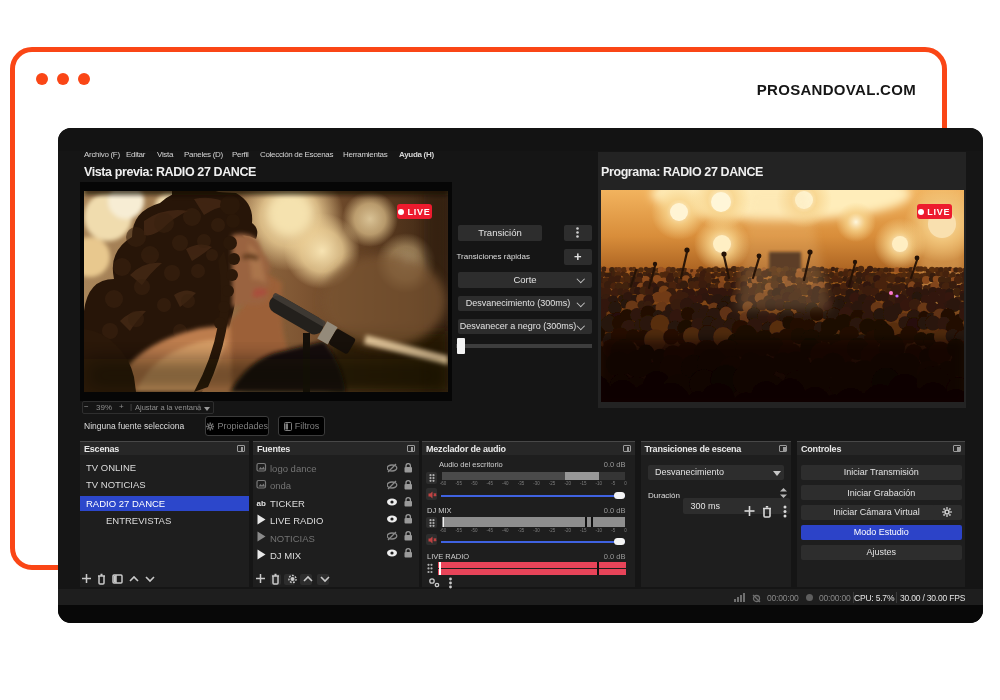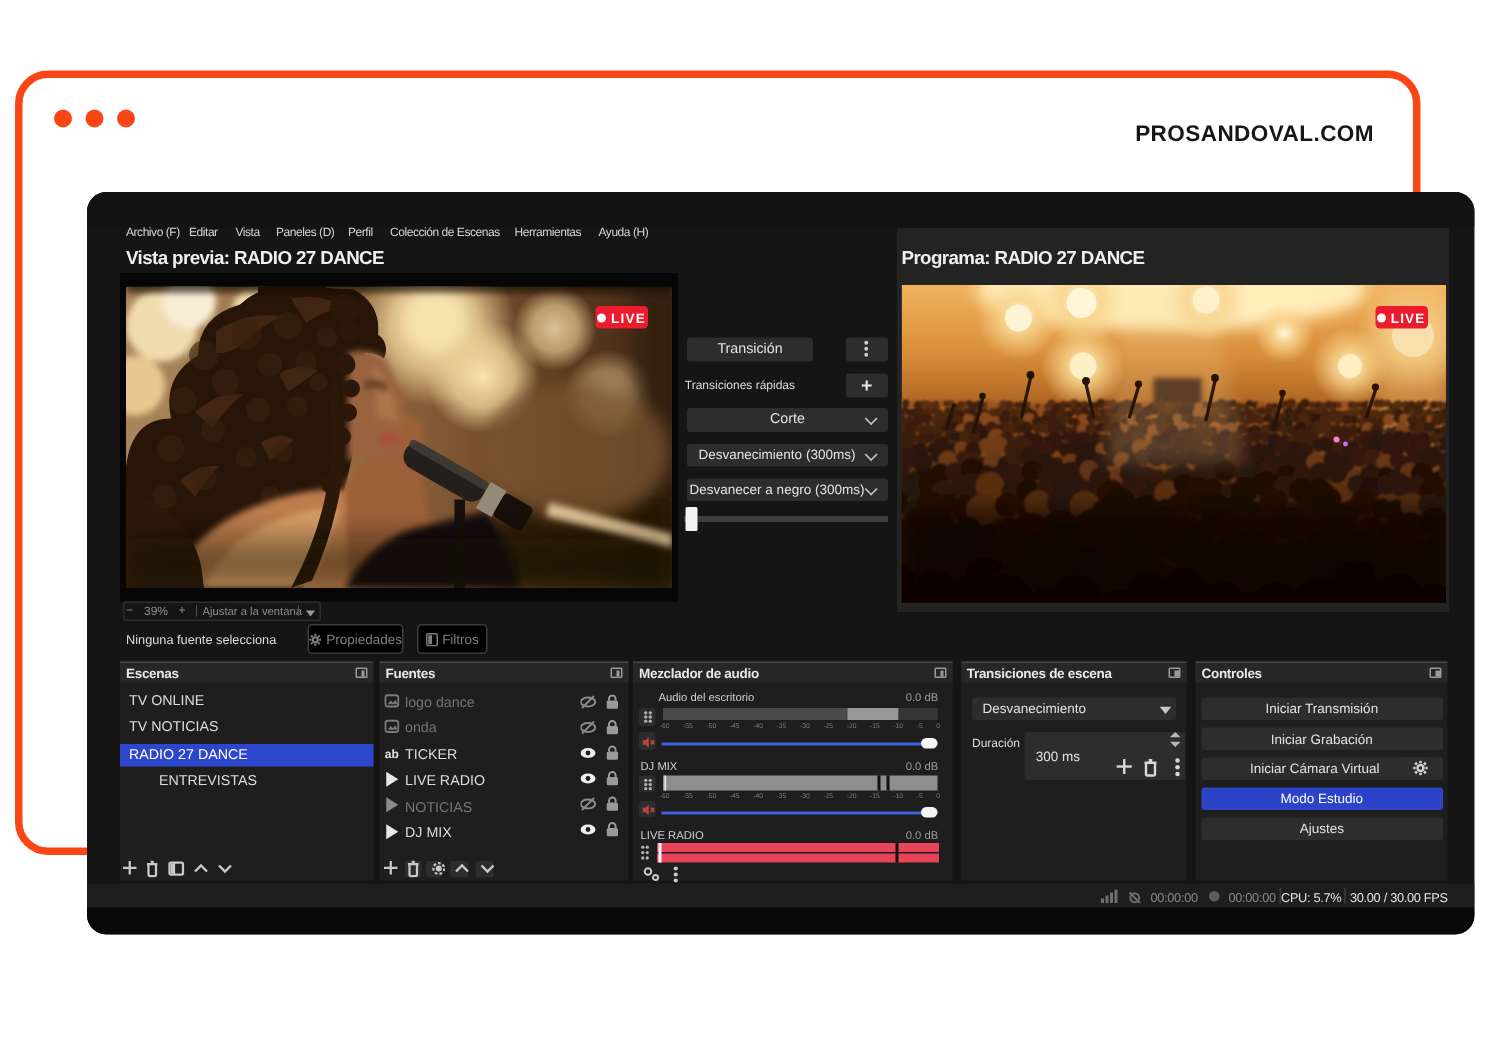--- a/index.html
+++ b/index.html
@@ -55,21 +55,21 @@
 
   <div id="win" class="abs">
     <div id="menubar" class="abs"></div>
     <div class="mi" style="left:26px;">Archivo (F)</div>
     <div class="mi" style="left:68px;">Editar</div>
     <div class="mi" style="left:99px;">Vista</div>
     <div class="mi" style="left:126px;">Paneles (D)</div>
     <div class="mi" style="left:174px;">Perfil</div>
     <div class="mi" style="left:202px;">Colección de Escenas</div>
     <div class="mi" style="left:285px;">Herramientas</div>
-    <div class="mi" style="left:341px;">Ayuda (H)</div>
+    <div class="mi" style="left:341px;font-weight:bold;">Ayuda (H)</div>
     <div class="title" style="left:26px;">Vista previa: RADIO 27 DANCE</div>
     <div class="title" style="left:543px;">Programa: RADIO 27 DANCE</div>
 
     <div id="lcanvas" class="abs"></div>
     <div class="img" style="left:26px; top:63px; width:364px; height:201px;">
       <svg width="364" height="201" viewBox="0 0 364 201">
         <defs>
           <linearGradient id="lbg" x1="0" y1="0" x2="1" y2="0">
             <stop offset="0" stop-color="#a8855a"></stop>
             <stop offset="0.35" stop-color="#9a744a"></stop>
@@ -1217,21 +1217,21 @@
     <div class="panel" style="left:582.5px; width:150.5px;">
       <div class="phead">
           <span class="t">Transiciones de escena</span>
           <span class="dockico"></span>
         </div>
       <div class="btn" style="left:7.5px; top:22.5px; width:136px; height:15.5px; justify-content:flex-start; padding-left:7px;">Desvanecimiento</div>
       <svg class="abs" style="left:132px; top:28.5px;" width="8" height="5">
           <path d="M0,0 L8,0 L4,5 Z" fill="#c8c8c8"></path>
         </svg>
       <div class="lbl" style="left:7.5px; top:49px; font-size:8px;">Duración</div>
-      <div class="btn" style="left:42px; top:46px; width:107.5px; height:32px; justify-content:flex-start; padding-left:8px; font-size:9px;">300 ms</div>
+      <div class="btn" style="left:42px; top:56px; width:107.5px; height:16px; justify-content:flex-start; padding-left:8px; font-size:9px;">300 ms</div>
       <svg class="abs" style="left:139px; top:46px;" width="7" height="10">
           <path d="M0,3.5 L3.5,0 L7,3.5 Z" fill="#b8b8b8"></path>
           <path d="M0,6.5 L3.5,10 L7,6.5 Z" fill="#b8b8b8"></path>
         </svg>
       <svg class="abs" style="left:103px; top:62.5px;" width="46" height="13" viewBox="0 0 46 13">
         <g stroke="#d8d8d8" stroke-width="1.6" fill="none">
           <line x1="5.5" y1="1" x2="5.5" y2="11"></line>
             <line x1="0.5" y1="6" x2="10.5" y2="6"></line>
           <path d="M19,3.5 h8 M20,3.5 v7.5 q0,1 1,1 h4 q1,0 1,-1 v-7.5 M21.8,1.8 h2.4"></path>
         </g>

